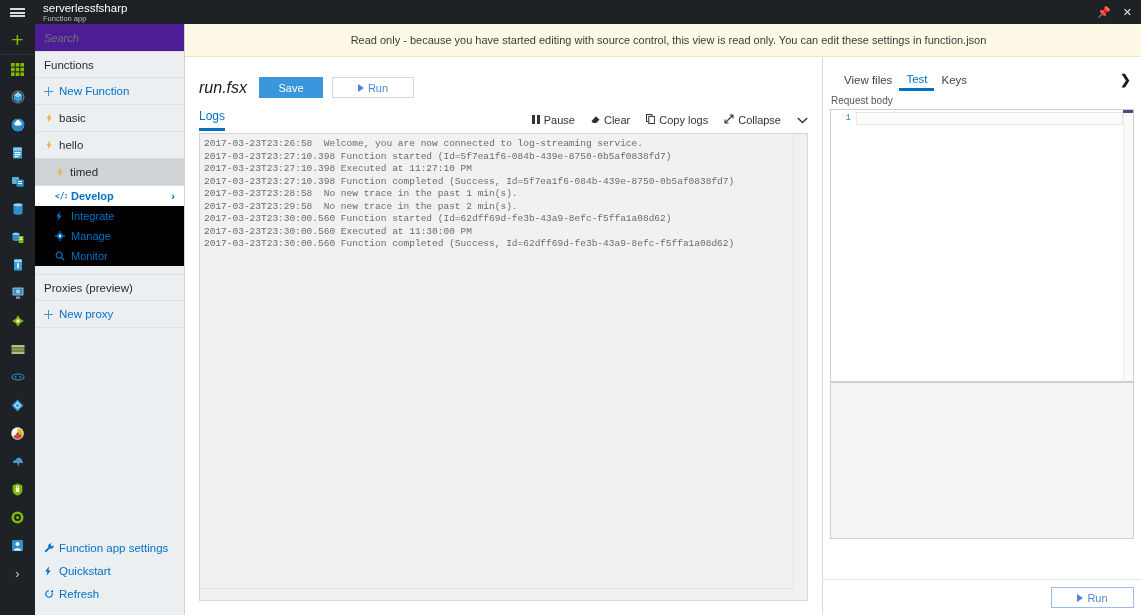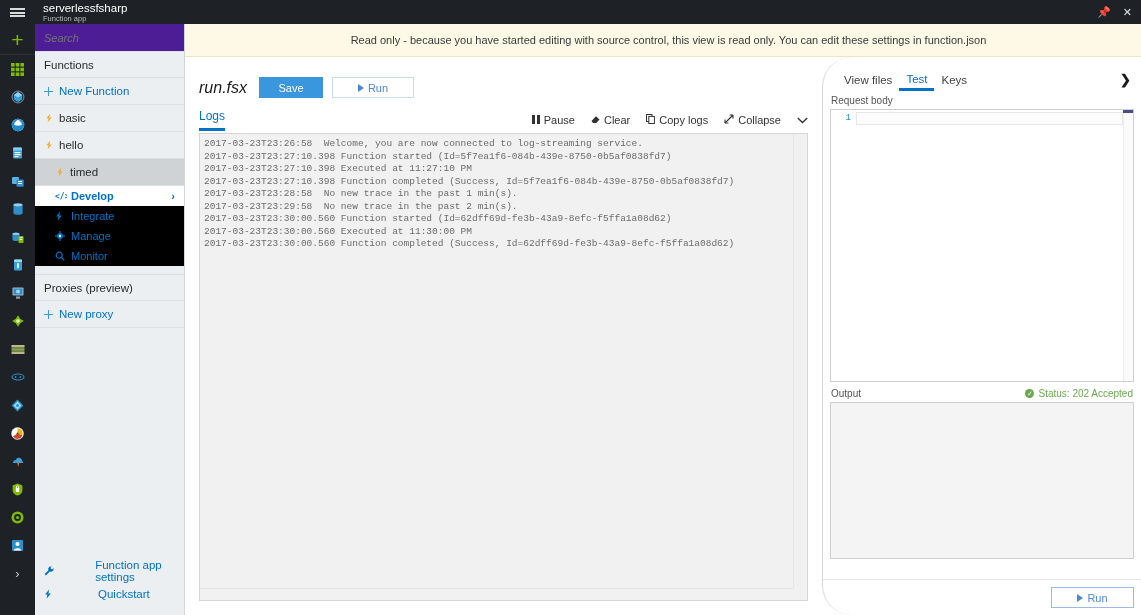--- a/index.html
+++ b/index.html
@@ -101,21 +101,21 @@
   }
   .sb-sub.active { background: #ffffff; font-weight: 700; }
   .sb-sub .ico { width: 16px; display:inline-flex; align-items:center; }
   .sb-sub .chev {
     position: absolute; right: 9px; top: 50%; transform: translateY(-50%);
     color: #0072c6; font-size: 11px; font-weight: 700;
   }
   .sb-gap { height: 9px; background:#eceff1; border-bottom:1px solid #dcdfe2;}
   .sb-spacer { flex: 1 1 auto; background:#eceff1; }
   .sb-bottom { padding-bottom: 10px; background:#eceff1; }
-  .sb-bottom .sb-row { border-bottom: none; height: 23px; gap: 39px; }
+  .sb-bottom .sb-row { border-bottom: none; height: 23px; }
 
   
   .main {
     flex: 1 1 auto;
     height: 615px;
     display: flex; flex-direction: column;
     background: #fff;
     position: relative;
   }
   .titlebar {
@@ -236,21 +236,20 @@
     background: #f1f1f1; border-top: 1px solid #e3e3e3;
   }
 
   
   .right {
     width: 319px; flex: 0 0 319px;
     border-left: 1px solid #d8d8d8;
     display: flex; flex-direction: column;
     background: #fff;
     min-height: 0;
-    border-radius: 30px;
   }
   .r-tabs {
     display: flex; align-items: flex-end;
     height: 34px; padding: 0 10px 0 14px;
     position: relative;
   }
   .r-tab {
     font-size: 11.5px; color: #444; cursor: pointer;
     padding: 0 7px 5px 7px;
   }
@@ -597,20 +596,29 @@
         </span>
         <span>Function app settings</span>
       </div>
       <div class="sb-row link">
         <span class="ico">
           <svg width="8" height="10" viewBox="0 0 8 10">
               <path d="M5.2 0.3 L1.2 5.4 H3.4 L2.6 9.7 L6.8 4.4 H4.4 Z" fill="#0072c6"></path>
             </svg>
         </span>
         <span>Quickstart</span>
+      </div>
+      <div class="sb-row link">
+        <span class="ico">
+          <svg width="10" height="10" viewBox="0 0 10 10">
+              <path d="M5 1.2a3.8 3.8 0 1 0 3.6 2.6H7.4A2.7 2.7 0 1 1 5 2.3z" fill="#0072c6"></path>
+              <path d="M8.9 0.6 L9.2 3.4 L6.5 3.1 Z" fill="#0072c6"></path>
+            </svg>
+        </span>
+        <span>Refresh</span>
       </div>
     </div>
   </div>
 
   <div class="main">
 
     <div class="titlebar">
       <div>
         <div class="tb-title">serverlessfsharp</div>
         <div class="tb-sub">Function app</div>
@@ -715,27 +723,20 @@
           <div class="editor">
             <div class="ed-gutter">
               <div class="ed-lineno">1</div>
             </div>
             <div class="ed-area"></div>
             <div class="ed-sb">
               <div class="ed-sb-thumb"></div>
             </div>
           </div>
 
-          <div class="out-head">
-            <span class="out-label">Output</span>
-            <span class="out-status">
-              <span class="dot">✓</span>
-              <span>Status: 202 Accepted</span>
-            </span>
-          </div>
 
           <div class="output-box"></div>
         </div>
 
         <div class="r-footer">
           <button class="btn-run-footer">
             <span class="tri"></span>
             <span>Run</span>
           </button>
         </div>

